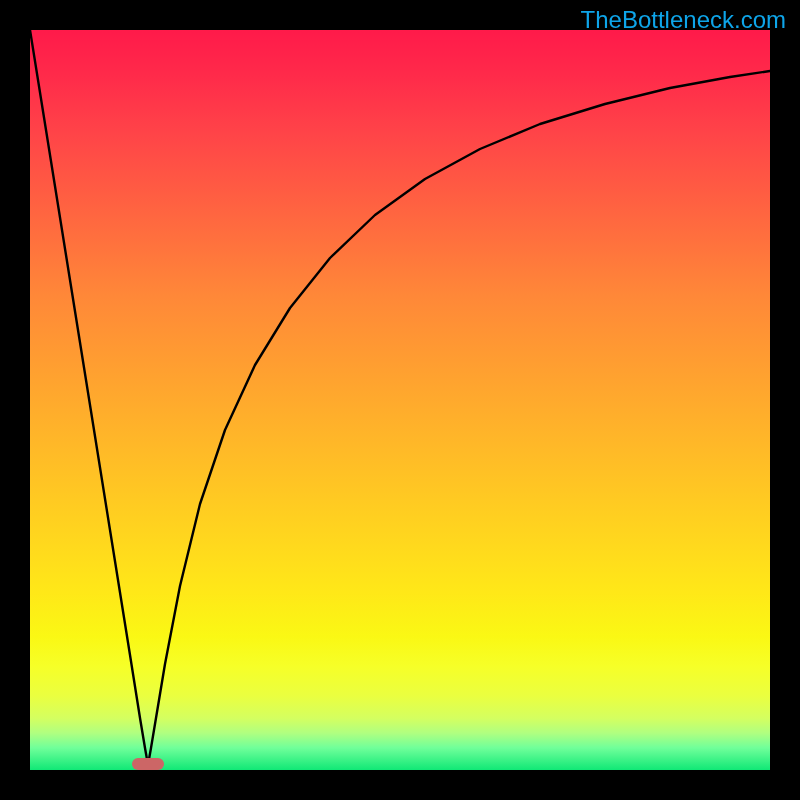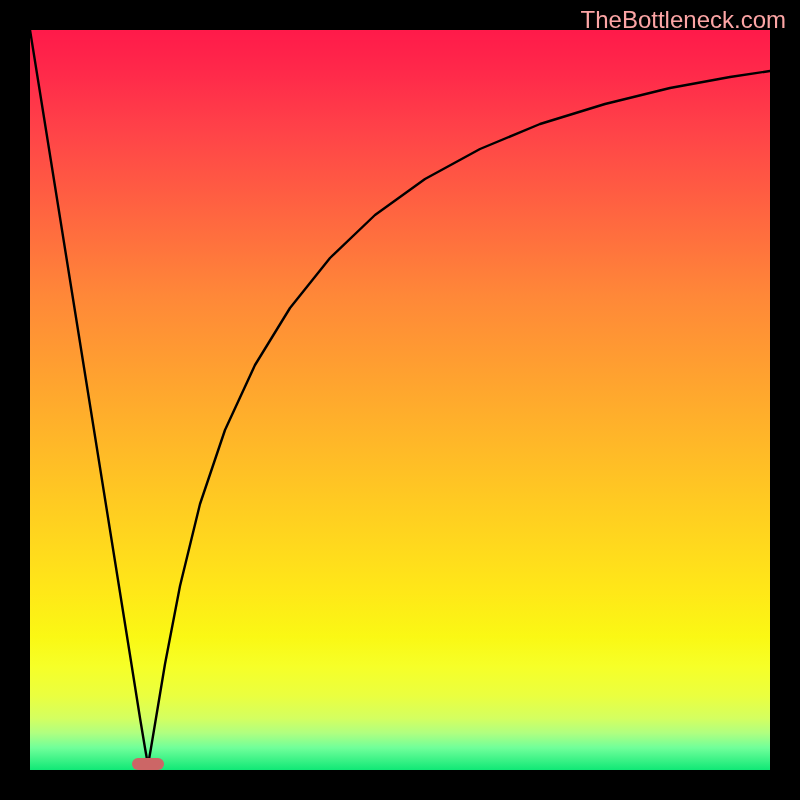--- a/index.html
+++ b/index.html
@@ -40,21 +40,21 @@
       #d4ff60 93%,
       #b0ff80 95%,
       #70ff9a 97%,
       #10e876 100%
     );
   }
   .watermark {
     position: absolute;
     top: 6px;
     right: 14px;
-    color: #fca5a5;
+    color: #0ea5e9;
     font-size: 24px;
     font-weight: 500;
     letter-spacing: 0;
     user-select: none;
   }
   svg.curve-layer {
     position: absolute;
     left: 0;
     top: 0;
     width: 740px;

